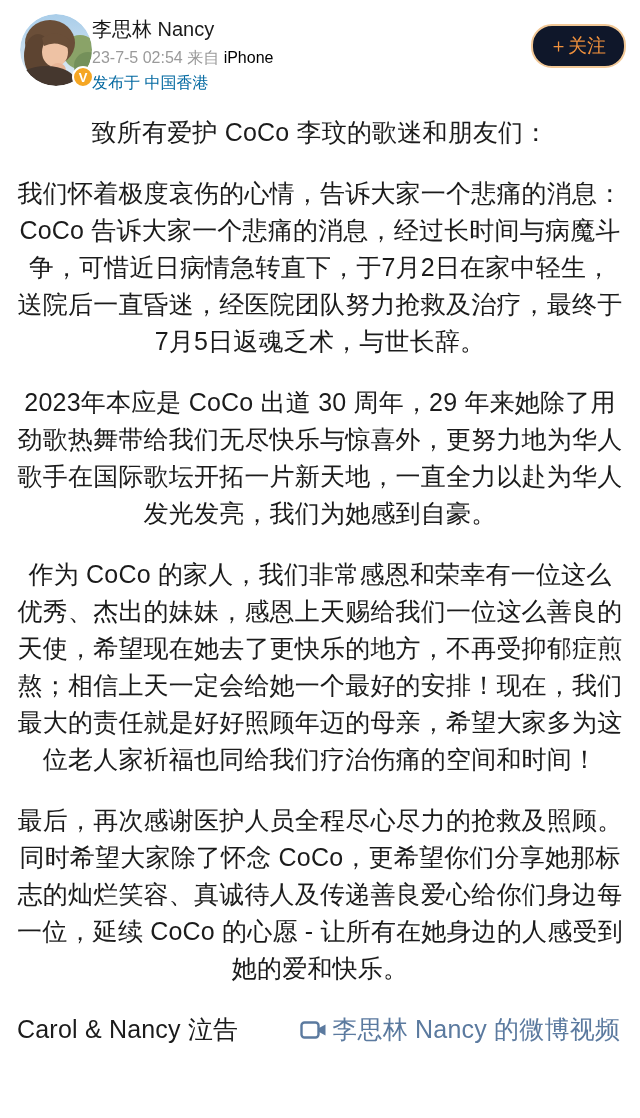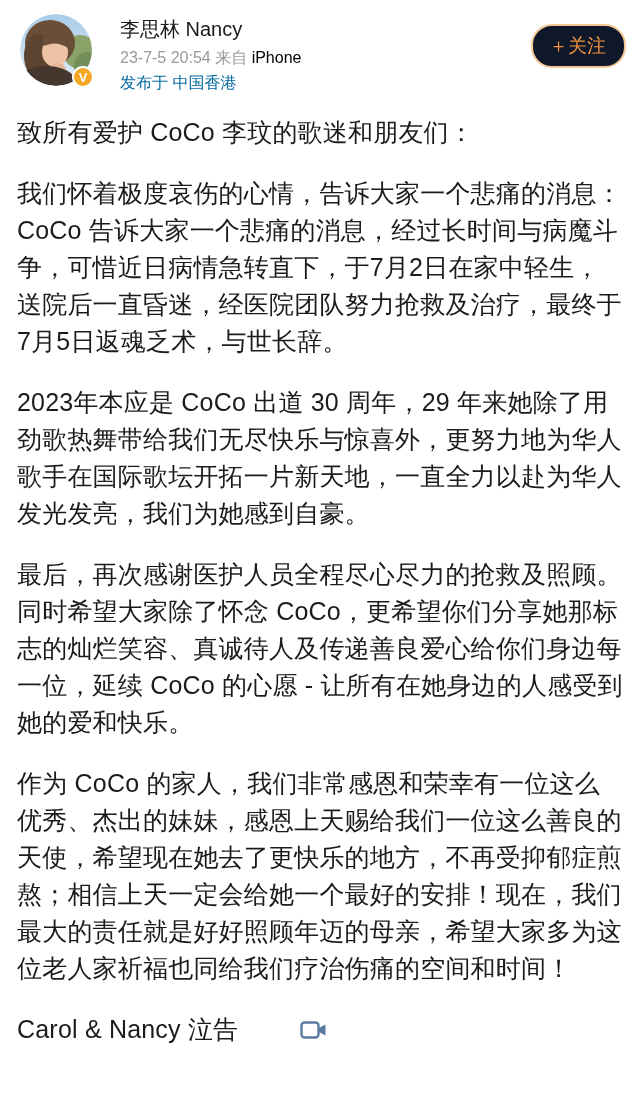--- a/index.html
+++ b/index.html
@@ -26,21 +26,21 @@
     overflow: hidden; display: block;
   }
   .vbadge {
     position: absolute; right: -2px; bottom: -2px;
     width: 22px; height: 22px; border-radius: 50%;
     background: #f5a623; border: 2px solid #ffffff;
     color: #ffffff; font-size: 13px; font-weight: bold;
     display: flex; align-items: center; justify-content: center;
     box-sizing: border-box; line-height: 1;
   }
-  .hinfo { margin-left: 28px; flex: 1 1 auto; min-width: 0; padding-top: 2px; }
+  .hinfo { margin-left: 0; flex: 1 1 auto; min-width: 0; padding-top: 2px; }
   .uname { font-size: 20px; color: #1a1a1a; font-weight: 500; line-height: 26px; }
   .meta-line {
     margin-top: 5px; font-size: 16px; color: #9a9a9a; line-height: 22px;
     white-space: nowrap;
   }
   .meta-line .src { color: #000000; }
   .loc-line { margin-top: 3px; font-size: 16px; color: #0369a1; line-height: 22px; }
   .follow-btn {
     flex: 0 0 auto; margin-top: 10px;
     background: #0f172a; border: 2px solid #f2c896; border-radius: 21px;
@@ -50,21 +50,21 @@
   }
 
   
   .content {
     padding: 20px 17px 0 17px;
     font-size: 25px;
     line-height: 37px;
     color: #1b1b1b;
     letter-spacing: 0.2px;
   }
-  .content p.para { margin: 0 0 24px 0; }
+  .content p.para { margin: 0 0 24px 0; text-align: center; }
   .sig-line { margin: 0; display: flex; align-items: center; flex-wrap: nowrap; gap: 48px; }
   .sig-text { color: #1b1b1b; }
   .vlink {
     margin-left: 14px;
     color: #5b7a9f; text-decoration: none;
     display: inline-flex; align-items: center;
     cursor: pointer;
   }
   .vicon { margin-right: 5px; display: inline-flex; }
 </style>
@@ -96,48 +96,49 @@
           <ellipse cx="38" cy="56" rx="8" ry="7" fill="#e7b597"></ellipse>
           <ellipse cx="26" cy="68" rx="30" ry="16" fill="#45372e"></ellipse>
         </g>
       </svg>
       <span class="vbadge">V</span>
     </div>
 
     <div class="hinfo">
       <div class="uname">李思林 Nancy</div>
       <div class="meta-line">
-        <span>23-7-5 20:54</span>
+        <span>23-7-5 02:54</span>
         <span>来自</span>
         <span class="src">iPhone</span>
       </div>
       <div class="loc-line">
         <span>发布于</span>
         <span>中国香港</span>
       </div>
     </div>
 
     <button class="follow-btn">＋关注</button>
   </header>
 
   <main class="content">
     <div>
         <p class="para">致所有爱护 CoCo 李玟的歌迷和朋友们：</p>
         <p class="para">我们怀着极度哀伤的心情，告诉大家一个悲痛的消息：CoCo 告诉大家一个悲痛的消息，经过长时间与病魔斗争，可惜近日病情急转直下，于7月2日在家中轻生，送院后一直昏迷，经医院团队努力抢救及治疗，最终于7月5日返魂乏术，与世长辞。</p>
         <p class="para">2023年本应是 CoCo 出道 30 周年，29 年来她除了用劲歌热舞带给我们无尽快乐与惊喜外，更努力地为华人歌手在国际歌坛开拓一片新天地，一直全力以赴为华人发光发亮，我们为她感到自豪。</p>
+        <p class="para">作为 CoCo 的家人，我们非常感恩和荣幸有一位这么优秀、杰出的妹妹，感恩上天赐给我们一位这么善良的天使，希望现在她去了更快乐的地方，不再受抑郁症煎熬；相信上天一定会给她一个最好的安排！现在，我们最大的责任就是好好照顾年迈的母亲，希望大家多为这位老人家祈福也同给我们疗治伤痛的空间和时间！</p>
         <p class="para">最后，再次感谢医护人员全程尽心尽力的抢救及照顾。同时希望大家除了怀念 CoCo，更希望你们分享她那标志的灿烂笑容、真诚待人及传递善良爱心给你们身边每一位，延续 CoCo 的心愿 - 让所有在她身边的人感受到她的爱和快乐。</p>
-        <p class="para">作为 CoCo 的家人，我们非常感恩和荣幸有一位这么优秀、杰出的妹妹，感恩上天赐给我们一位这么善良的天使，希望现在她去了更快乐的地方，不再受抑郁症煎熬；相信上天一定会给她一个最好的安排！现在，我们最大的责任就是好好照顾年迈的母亲，希望大家多为这位老人家祈福也同给我们疗治伤痛的空间和时间！</p>
       </div>
 
     <p class="sig-line">
       <span class="sig-text">Carol &amp; Nancy 泣告</span>
       <a class="vlink">
         <span class="vicon">
           <svg width="27" height="20" viewBox="0 0 27 20" aria-hidden="true">
             <rect x="1.5" y="2.5" width="17" height="15" rx="3" fill="none" stroke="#5b7a9f" stroke-width="2.4"></rect>
             <path d="M19 8 L25.5 4.5 L25.5 15.5 L19 12 Z" fill="#5b7a9f"></path>
           </svg>
         </span>
+        <span>李思林 Nancy 的微博视频</span>
       </a>
     </p>
   </main>
 
 </div>
 
 </body></html>

